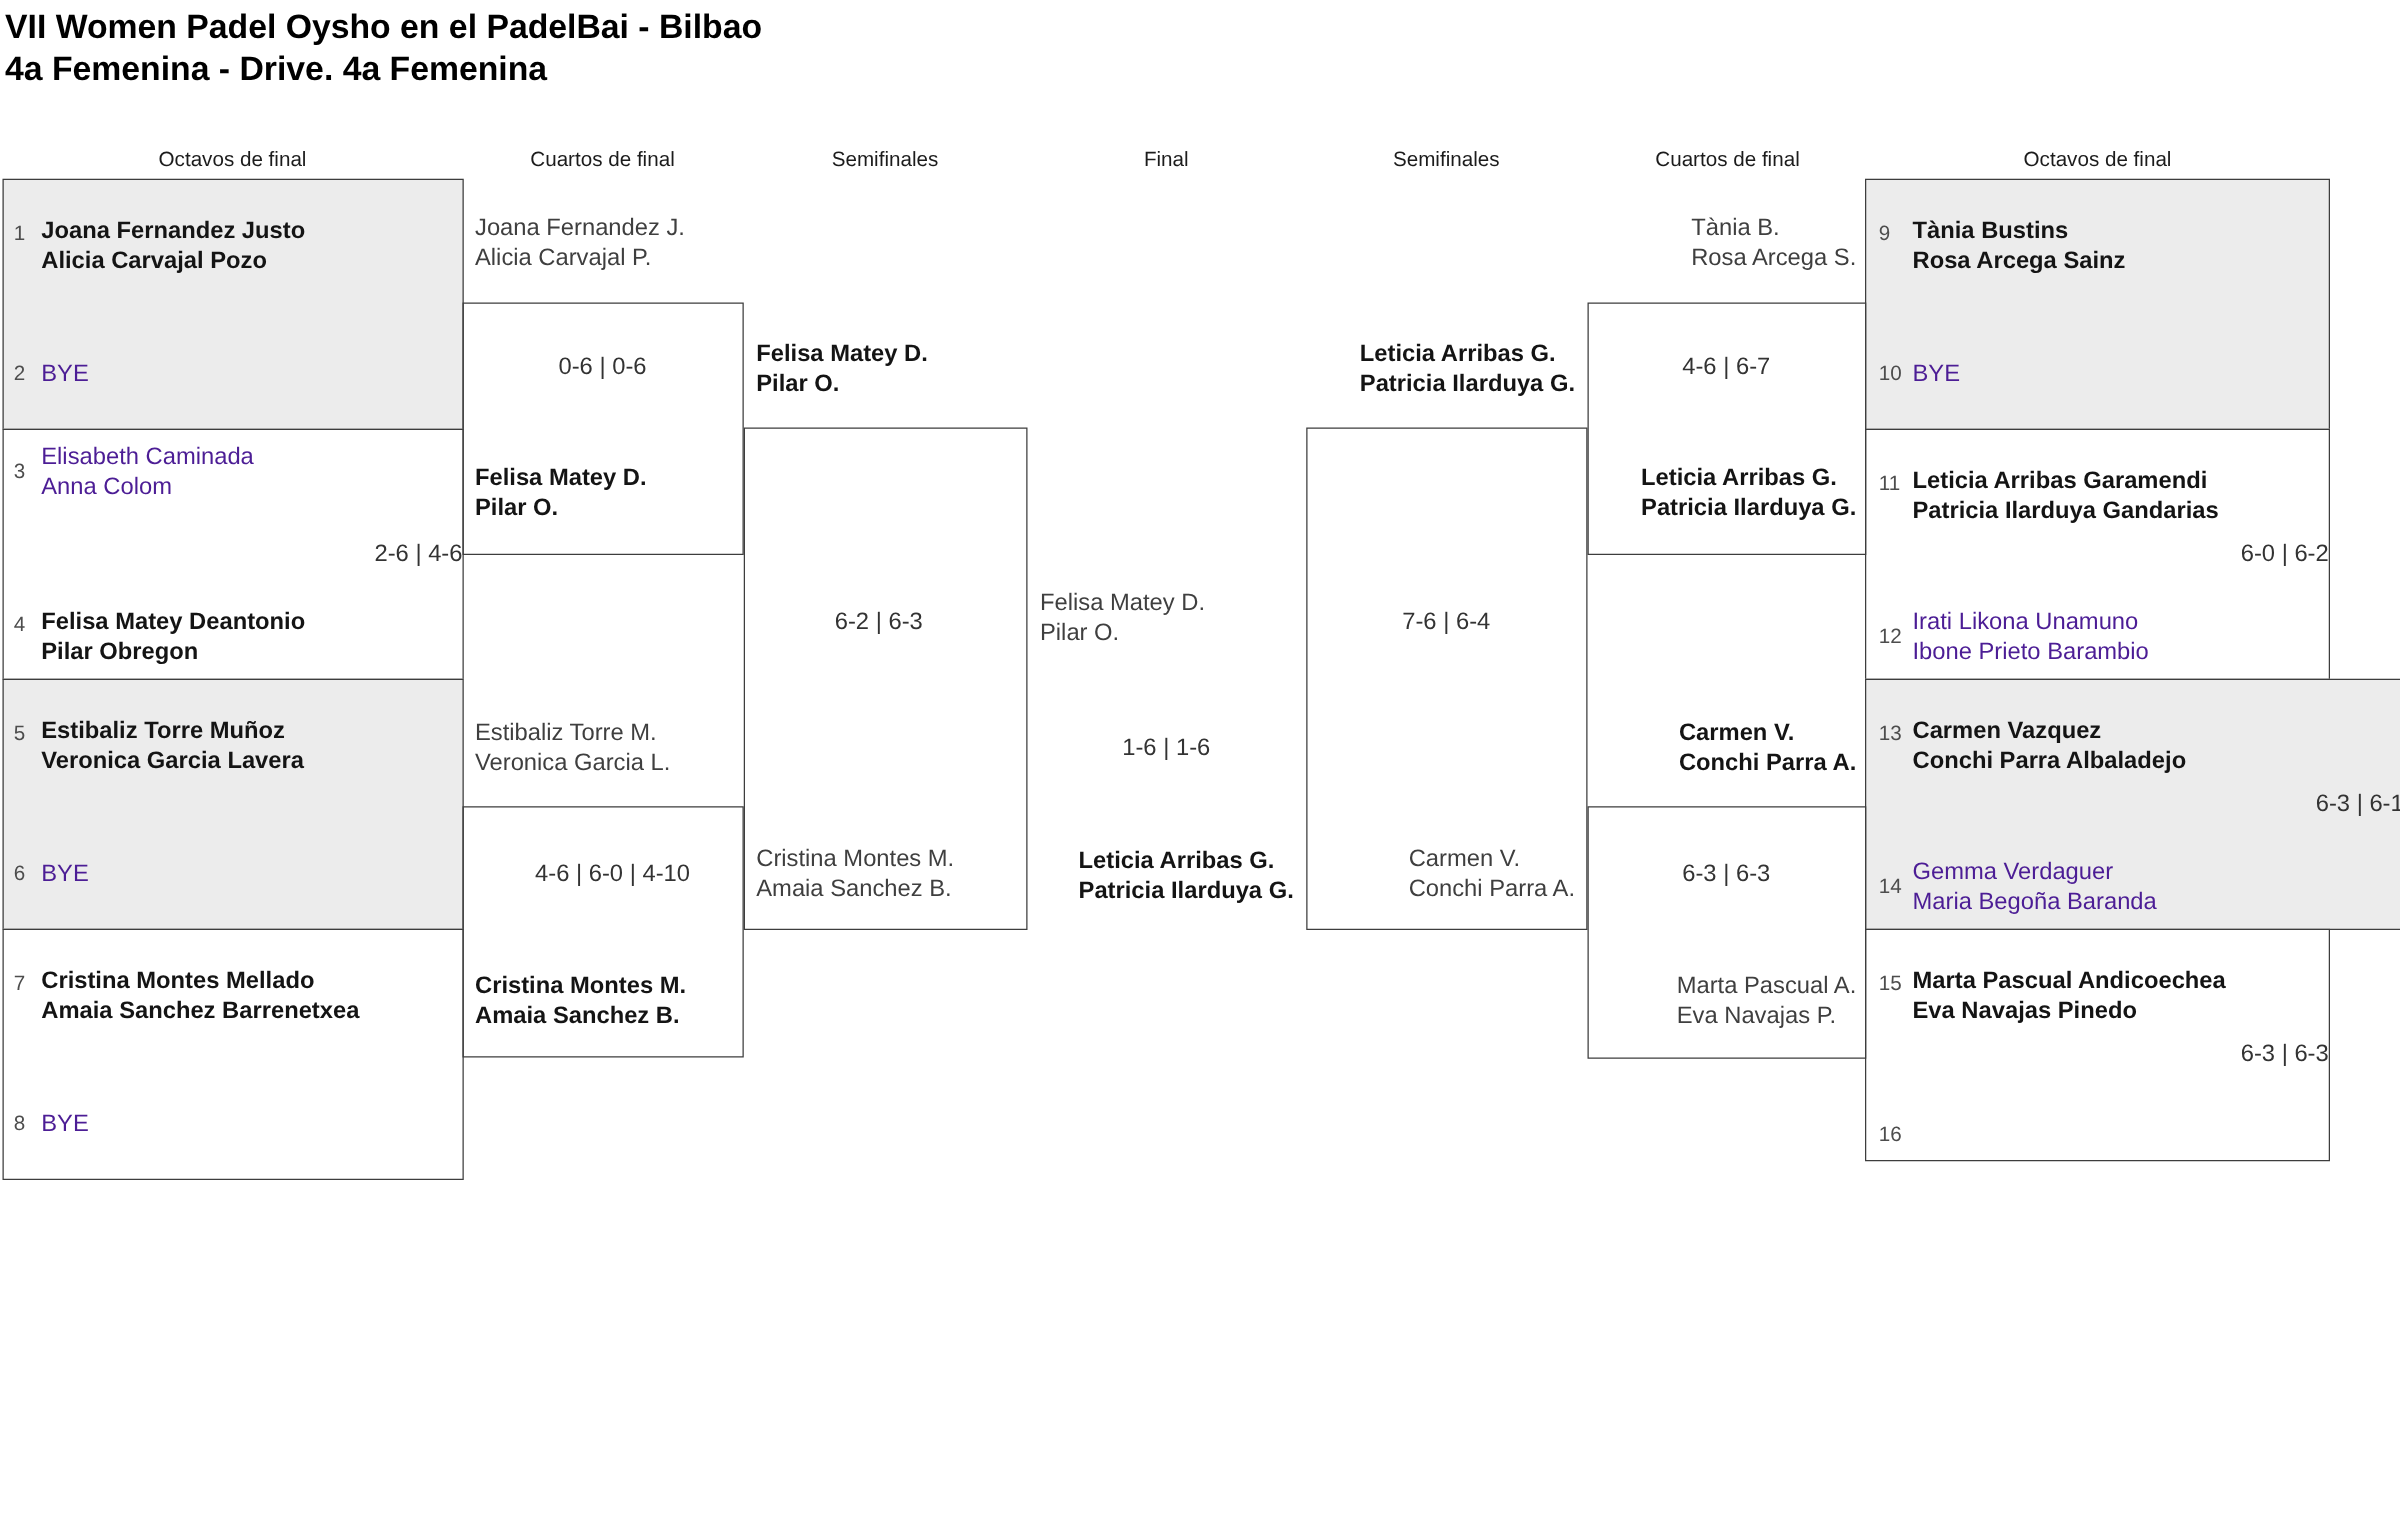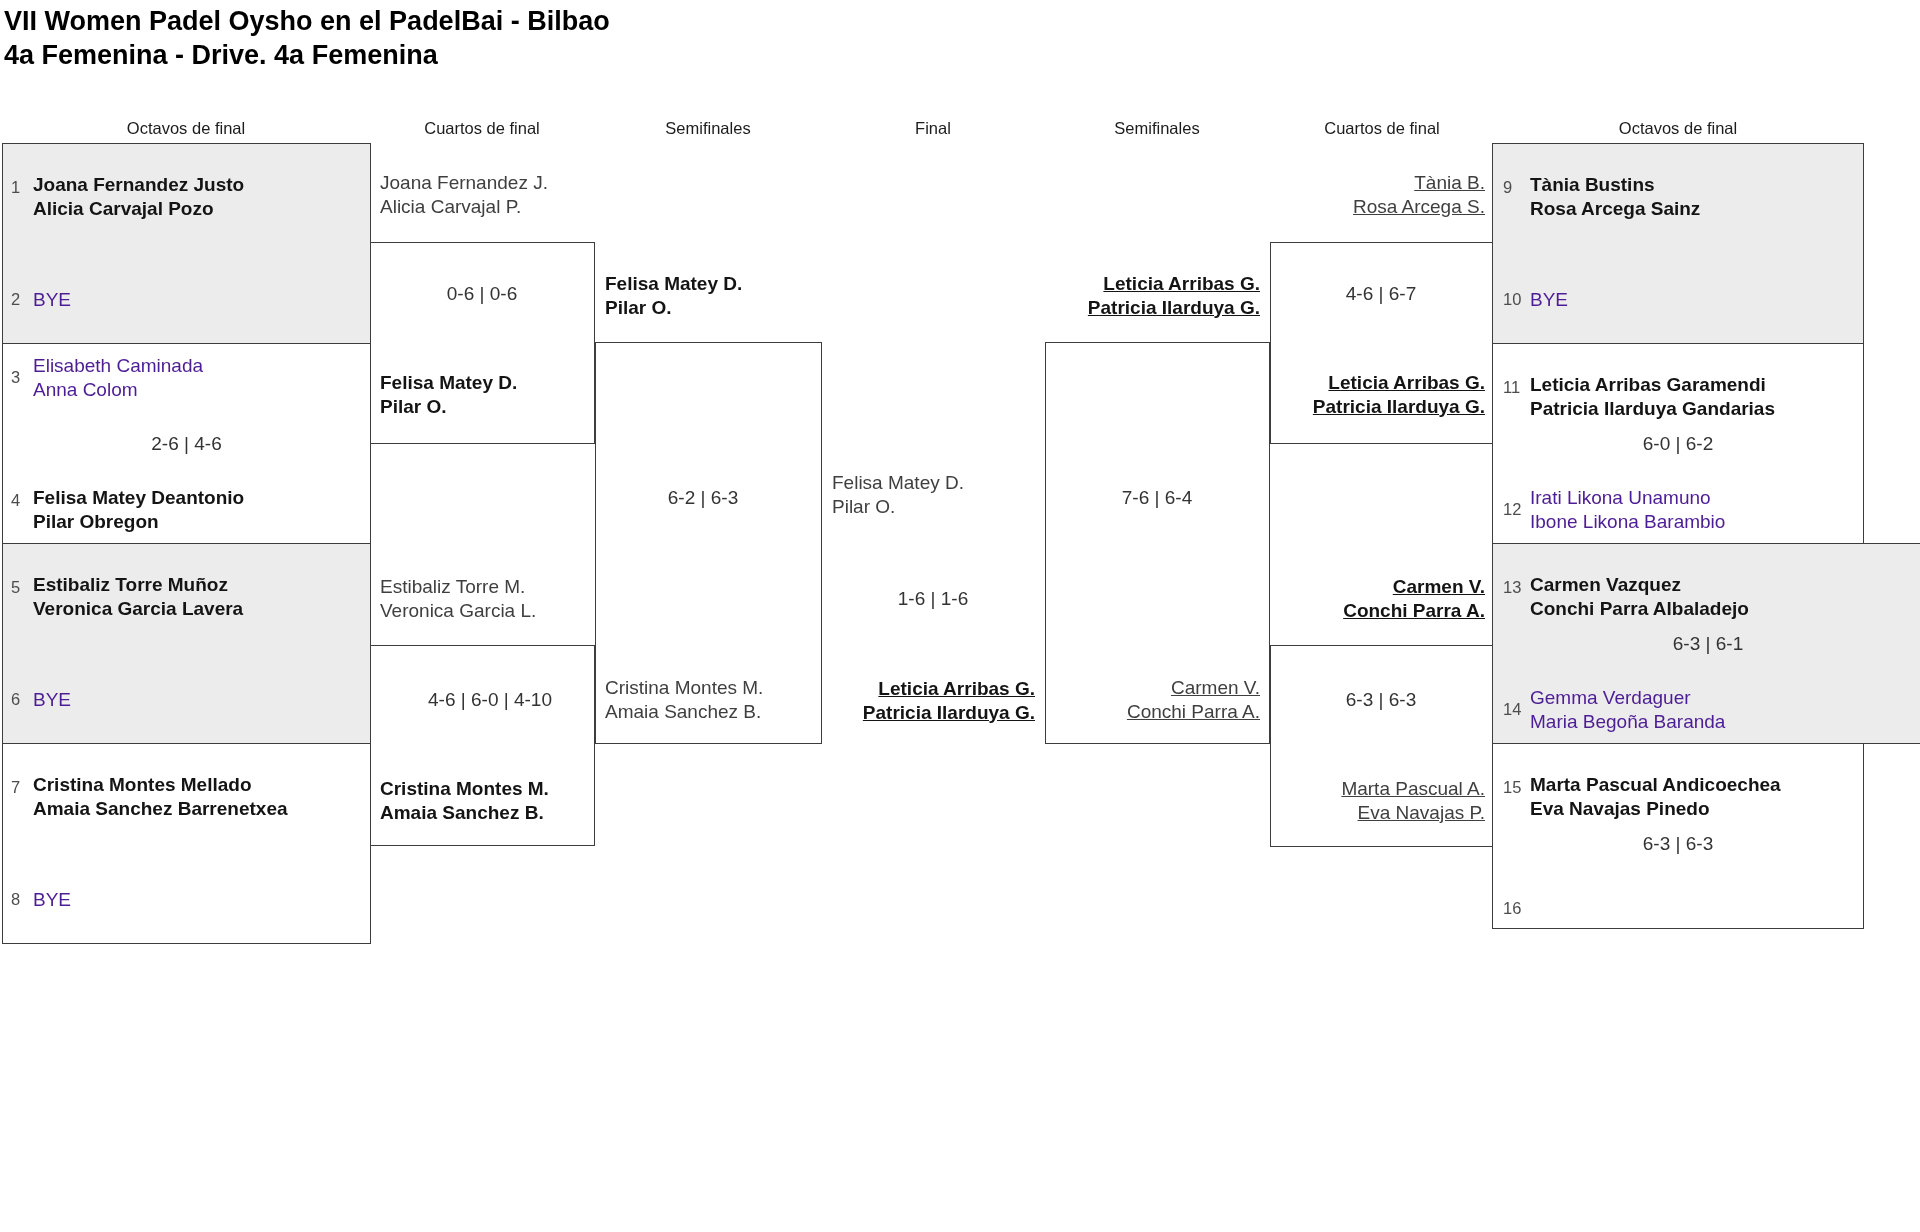--- a/index.html
+++ b/index.html
@@ -29,29 +29,29 @@
   .trow.top { top:10px; }
   .trow.bot { bottom:10px; }
   .trow.bye { bottom:32px; }
   .mbox.rightcol .trow { left:10px; }
   .seed { flex:0 0 22px; width:22px; font-size:16.5px; color:#4d4d4d; }
   .mbox.rightcol .seed { flex:0 0 27px; width:27px; }
   .names { font-size:19px; line-height:23.5px; color:#4c1d95; }
   .names.b { font-weight:700; color:#141414;margin-top:19px; }
   .nl { display:block; white-space:nowrap; }
   .mscore {
-    position:absolute; left:0; right:0; top:89px; text-align:center;
+    position:absolute; left:0; right:0; top:89px; text-align:right;
     font-size:19px; color:#333; white-space:nowrap;
   }
   .fname {
     position:absolute; font-size:19px; line-height:23.5px;
     color:#3f3f3f; white-space:nowrap;
   }
   .fname.b { font-weight:700; color:#141414; }
-  .fname.r { text-align:right;text-decoration:underline; }
+  .fname.r { text-align:left; }
   .fscore {
     position:absolute; transform:translateX(-50%);
     font-size:19px; color:#333; white-space:nowrap;
   }
 </style>
 </head>
 <body>
 
 <div class="canvas">
 
@@ -156,21 +156,21 @@
       <div class="names b">
         <span class="nl">Leticia Arribas Garamendi</span>
         <span class="nl">Patricia Ilarduya Gandarias</span>
       </div>
     </div>
     <div class="mscore">6-0 | 6-2</div>
     <div class="trow bot">
       <span class="seed">12</span>
       <div class="names">
         <span class="nl">Irati Likona Unamuno</span>
-        <span class="nl">Ibone Likona Barambio</span>
+        <span class="nl">Ibone Prieto Barambio</span>
       </div>
     </div>
   </div>
 
   <div class="mbox shaded rightcol" style="left:1492px;top:543px;width:432px;height:201px">
     <div class="trow top">
       <span class="seed">13</span>
       <div class="names b">
         <span class="nl">Carmen Vazquez</span>
         <span class="nl">Conchi Parra Albaladejo</span>

